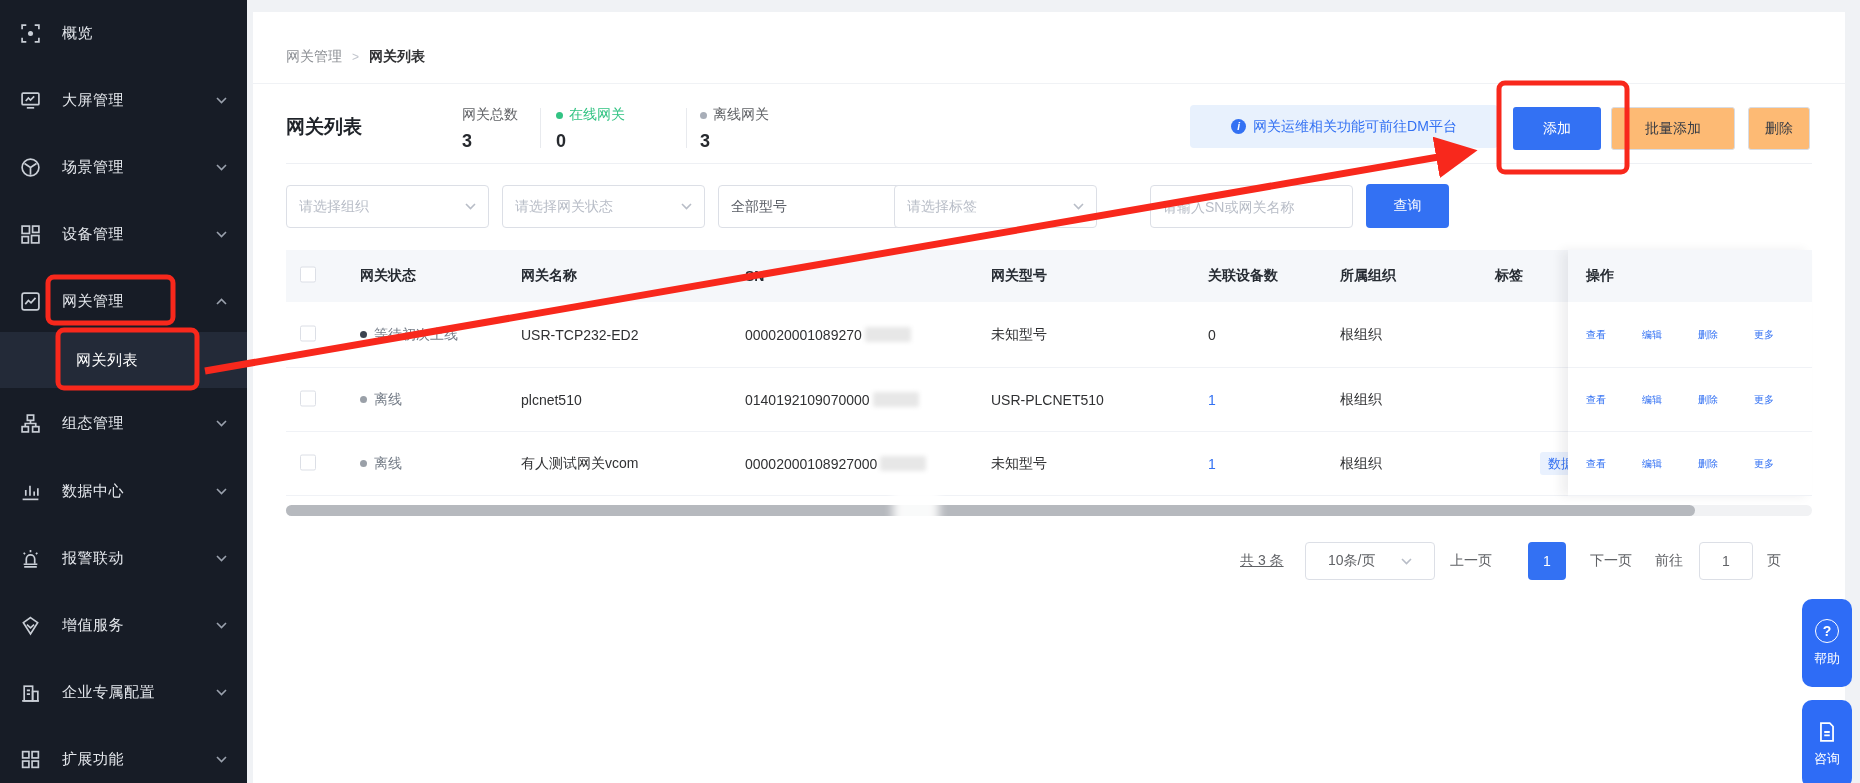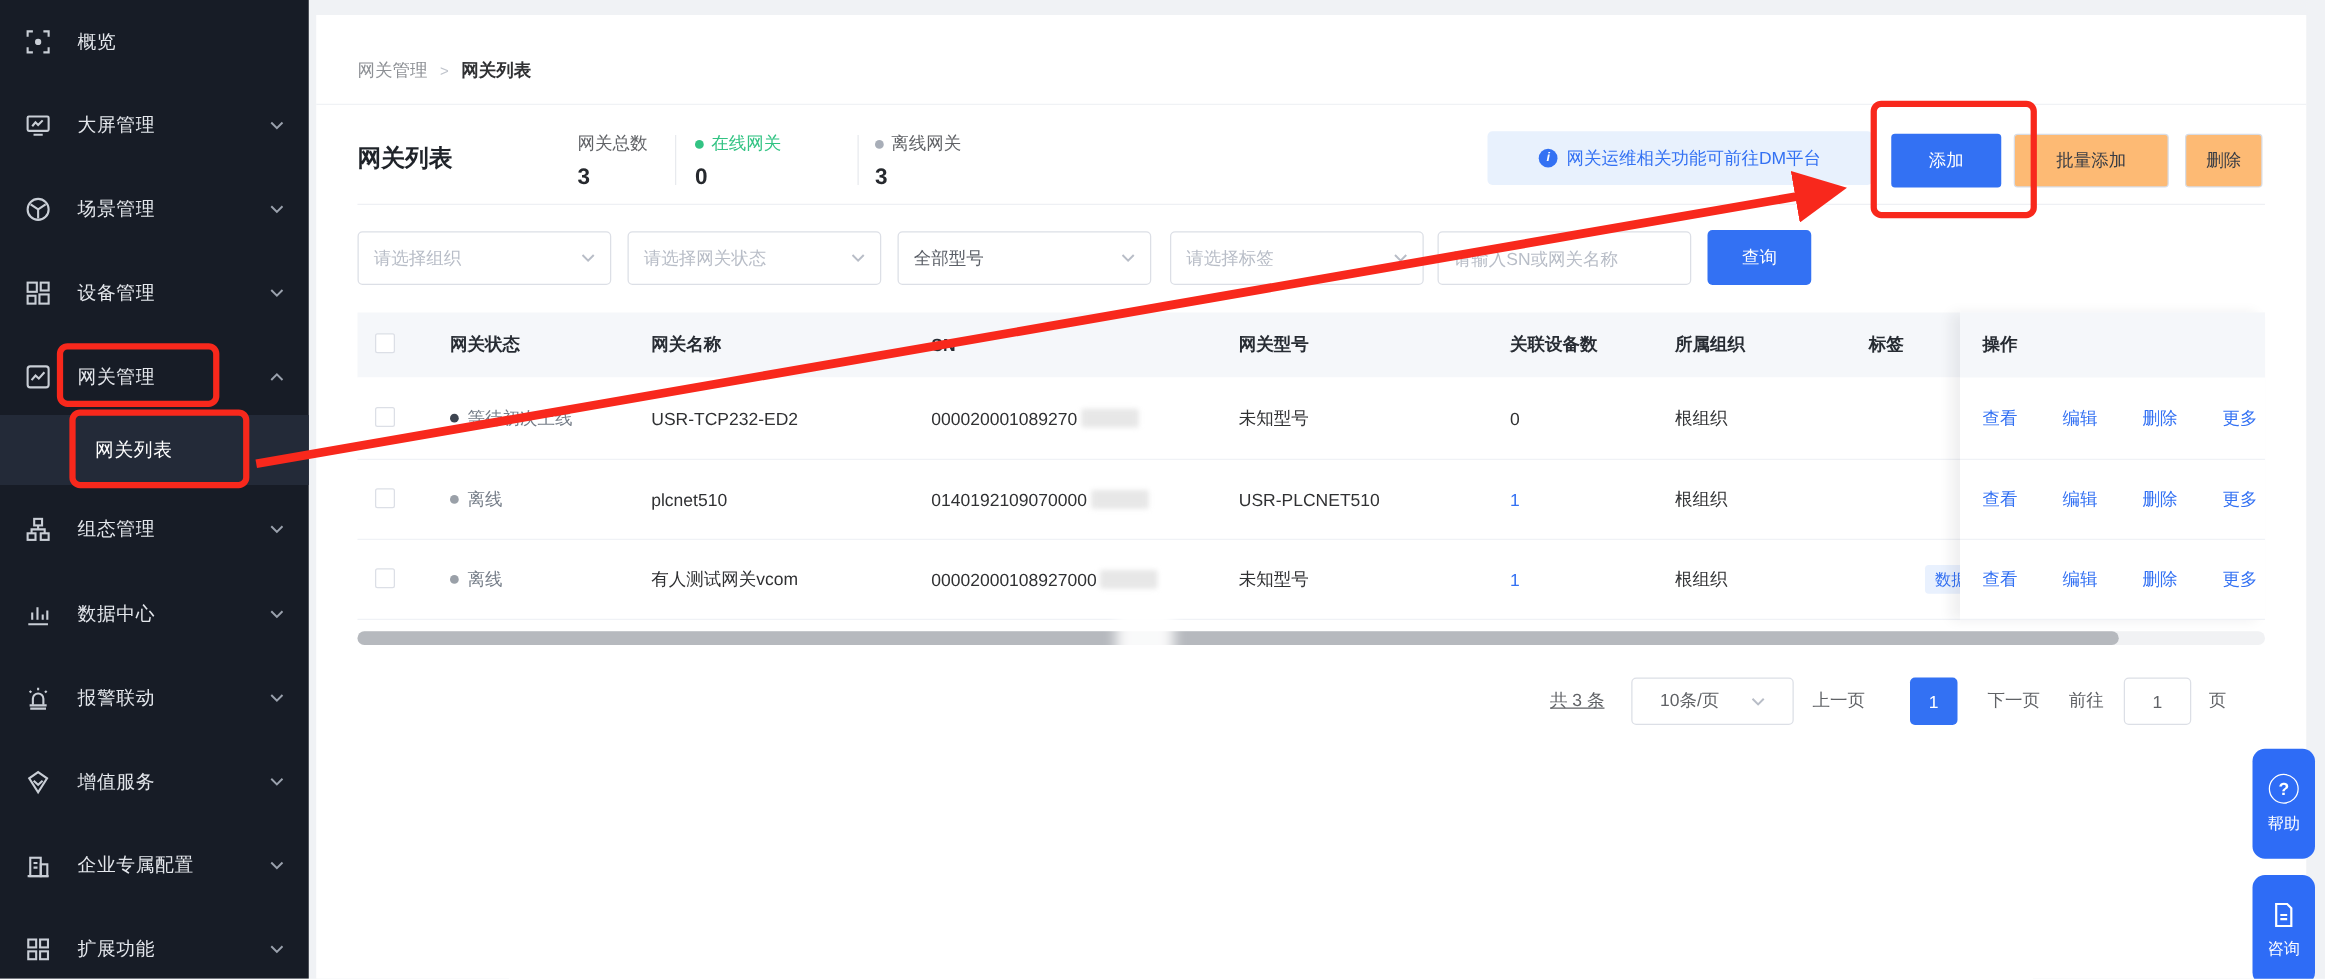--- a/index.html
+++ b/index.html
@@ -70,21 +70,21 @@
   .status { color:#757d88; display:flex; align-items:center; gap:7px; }
   .sdot { width:7px; height:7px; border-radius:50%; display:inline-block; }
   .sdot.dark { background:#3d4450; }
   .sdot.gray { background:#9aa0a8; }
   .blur-chip { display:inline-block; width:46px; height:15px; background:#e7e7e7; border-radius:2px; margin-left:3px; vertical-align:-2px; filter:blur(2px); }
   .link { color:#3371f3; cursor:pointer; }
   .tag { background:#e9f1fe; color:#3371f3; font-size:13px; padding:4px 8px; border-radius:3px; }
 
   .ops-col { position:absolute; left:1282px; top:0; width:244px; height:246px; background:#fff; box-shadow:-7px 0 10px rgba(31,35,41,.07); z-index:3; }
   .ops-head { height:52px; background:#f5f7fa; display:flex; align-items:center; padding-left:18px; font-size:14px; font-weight:bold; color:#272c33; }
-  .ops-row { display:flex; align-items:center; gap:36px; padding-left:18px; font-size:14px; border-bottom:1px solid #f0f2f6; }
+  .ops-row { display:flex; align-items:center; gap:36px; padding-left:18px; font-size:10px; border-bottom:1px solid #f0f2f6; }
   .ops-row.h1 { height:66px; } .ops-row.h2 { height:64px; } .ops-row.h3 { height:64px; }
 
   .hscroll { position:absolute; left:33px; top:493px; width:1526px; height:11px; background:#f1f2f4; border-radius:6px; }
   .hthumb { position:absolute; left:0; top:0; width:1409px; height:11px; background:#b6b9be; border-radius:6px; cursor:grab; }
   .smudge { position:absolute; left:640px; top:466px; width:46px; height:50px; background:rgba(255,255,255,.92); filter:blur(5px); z-index:6; }
 
   
   .pg { position:absolute; font-size:14px; color:#606266; top:530px; height:38px; display:flex; align-items:center; }
   .pg-total { left:987px;text-decoration:underline; }
   .pg-size { left:1052px; width:130px; border:1px solid #dcdfe6; border-radius:4px; padding:0 22px; justify-content:space-between; cursor:pointer; color:#606266; }
@@ -321,21 +321,21 @@
     <svg class="chev2" viewBox="0 0 11 7">
         <polyline points="1,1 5.5,5.5 10,1"></polyline>
       </svg>
   </div>
   <div class="fbox" style="left:465px">
     <span class="sel">全部型号</span>
     <svg class="chev2" viewBox="0 0 11 7">
         <polyline points="1,1 5.5,5.5 10,1"></polyline>
       </svg>
   </div>
-  <div class="fbox" style="left:683px">
+  <div class="fbox" style="left:641px">
     <span class="ph">请选择标签</span>
     <svg class="chev2" viewBox="0 0 11 7">
         <polyline points="1,1 5.5,5.5 10,1"></polyline>
       </svg>
   </div>
   <div class="fbox" style="left:897px">
     <input placeholder="请输入SN或网关名称" style="">
   </div>
   <button class="btn-search">查询</button>
 

